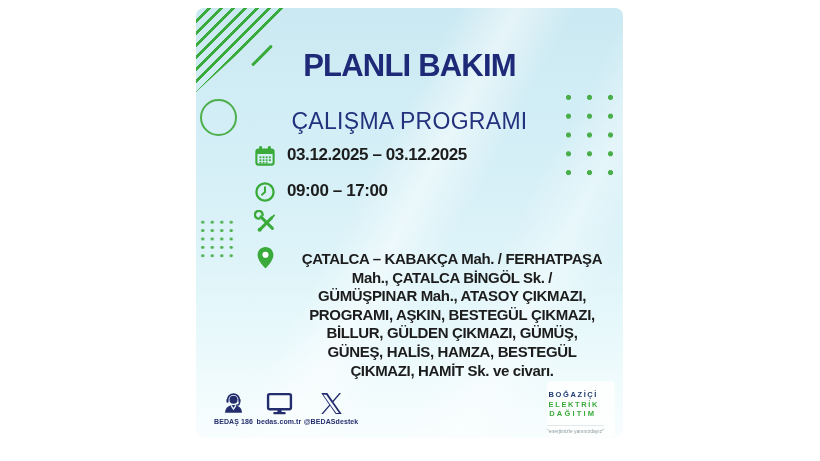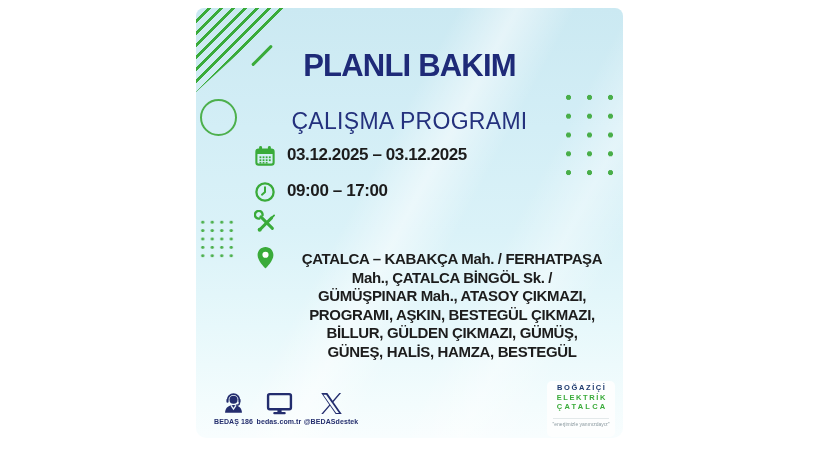--- a/index.html
+++ b/index.html
@@ -76,21 +76,21 @@
 
   
   .f-ic { position:absolute; }
   .f-label {
     position:absolute; top:410px; text-align:center;
     font-size:7px; font-weight:700; letter-spacing:0.1px; color:#252f6e; white-space:nowrap;
   }
 
   .logo-box {
     position:absolute; left:351px; top:373px; width:68px; height:56px;
-    background:#fdfefe; border-radius:5px; text-align:center; padding-top:2px;
+    background:#fdfefe; border-radius:5px; text-align:left; padding-top:9px;
   }
   .logo-l1 { font-size:7.5px; font-weight:700; letter-spacing:1.6px; color:#1e3a6e; line-height:9.5px; text-indent:1.6px; }
   .logo-l2 { font-size:7.5px; font-weight:700; letter-spacing:1.6px; color:#3aab3a; line-height:9.5px; text-indent:1.6px; }
   .logo-l3 { font-size:7.5px; font-weight:700; letter-spacing:2.2px; color:#3aab3a; line-height:9.5px; text-indent:2.2px; }
   .logo-tag { font-size:5px; color:#8b9aa0; margin-top:3px; padding-top:2px; border-top:1px solid #e3e9ea; display:inline-block; line-height:6px; }
 </style>
 </head>
 <body>
 
 <div class="page">
@@ -158,20 +158,21 @@
         <circle cx="12" cy="11.3" r="3.9" fill="#ffffff"></circle>
       </svg>
     </span>
     <div class="addr">
       <div>ÇATALCA – KABAKÇA Mah. / FERHATPAŞA</div>
       <div>Mah., ÇATALCA BİNGÖL Sk. /</div>
       <div>GÜMÜŞPINAR Mah., ATASOY ÇIKMAZI,</div>
       <div>PROGRAMI, AŞKIN, BESTEGÜL ÇIKMAZI,</div>
       <div>BİLLUR, GÜLDEN ÇIKMAZI, GÜMÜŞ,</div>
       <div>GÜNEŞ, HALİS, HAMZA, BESTEGÜL</div>
+      <div>ÇIKMAZI, HAMİT Sk. ve civarı.</div>
     </div>
 
     <span class="f-ic" style="left:25px; top:383px; width:25px; height:25px;">
       <svg width="25" height="25" viewBox="0 0 24 24">
         <circle cx="12" cy="8.4" r="3.9" fill="#232d6e"></circle>
         <path d="M3.9 20.8 c0-4.6 3.7-7.3 8.1-7.3 s8.1 2.7 8.1 7.3 z" fill="#232d6e"></path>
         <path d="M6.3 8.6 a5.7 5.7 0 0 1 11.4 0" fill="none" stroke="#232d6e" stroke-width="1.7"></path>
         <rect x="5.2" y="7.7" width="2.1" height="3.5" rx="1" fill="#232d6e"></rect>
         <rect x="16.7" y="7.7" width="2.1" height="3.5" rx="1" fill="#232d6e"></rect>
         <path d="M17.8 11.2 c0 1.7-1.5 2.5-3 2.5" fill="none" stroke="#232d6e" stroke-width="1.3" stroke-linecap="round"></path>
@@ -192,18 +193,18 @@
     <span class="f-ic" style="left:125px; top:385px; width:21px; height:21px;">
       <svg width="21" height="21" viewBox="0 0 1200 1227">
         <path fill="#232d6e" d="M714.163 519.284 1160.89 0h-105.86L667.137 450.887 357.328 0H0l468.492 681.821L0 1226.37h105.866l409.625-476.152L842.672 1226.37H1200L714.163 519.284Zm-162.604 189.566-47.468-67.894-377.686-540.24h162.604l304.797 435.991 47.468 67.894 396.2 566.721H874.87L551.559 708.85Z"></path>
       </svg>
     </span>
     <div class="f-label" style="left:102px; width:66px;">@BEDASdestek</div>
 
     <div class="logo-box">
       <div class="logo-l1">BOĞAZİÇİ</div>
       <div class="logo-l2">ELEKTRİK</div>
-      <div class="logo-l3">ÇATALCA</div>
+      <div class="logo-l3">DAĞITIM</div>
       <div class="logo-tag">"enerjimizle yanınızdayız"</div>
     </div>
 
   </div>
 </div>
 
 </body></html>

